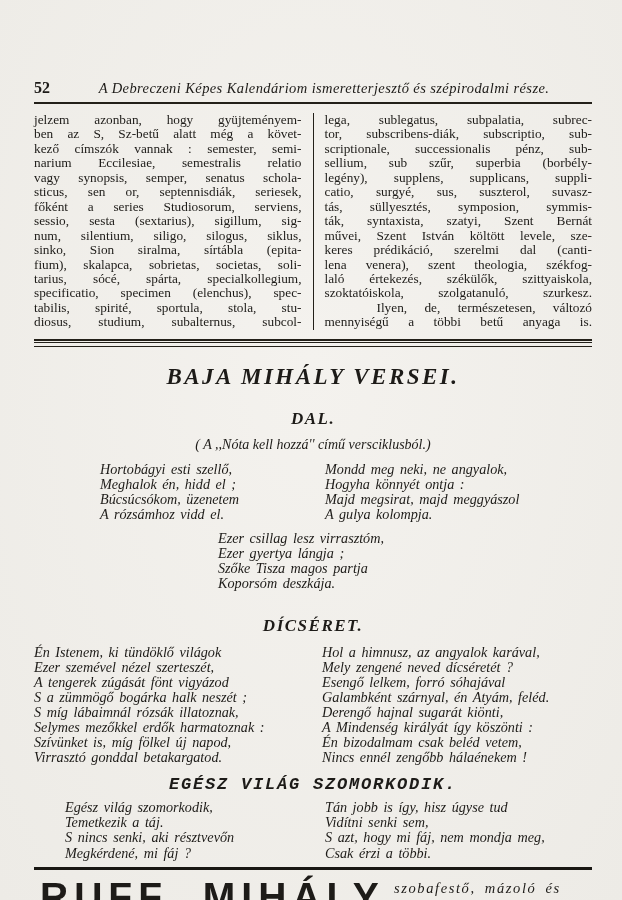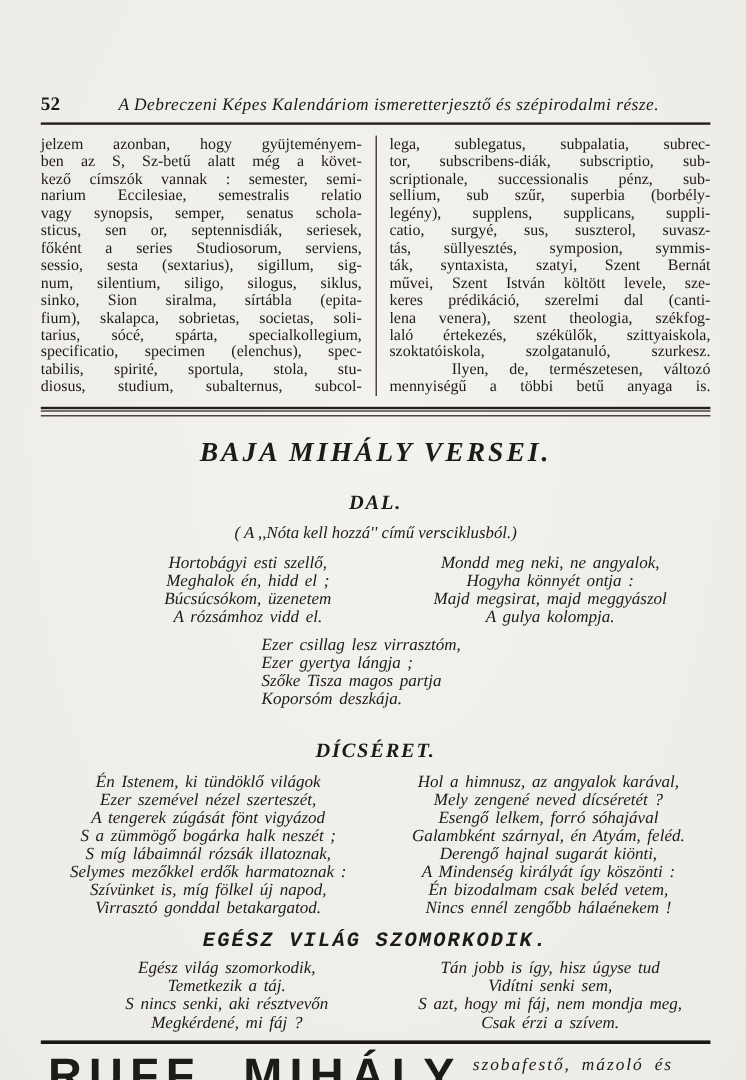--- a/index.html
+++ b/index.html
@@ -74,21 +74,21 @@
     font-style: italic; font-size: 14px;
   }
   .stanza {
     font-style: italic;
     font-size: 14.2px;
     line-height: 15.1px;
     white-space: pre-line;
     word-spacing: 2px;
   }
   .stanza-row { display: flex; }
-  .stanza-row .stanza { width: 50%; box-sizing: border-box; text-align: center; }
+  .stanza-row .stanza { width: 50%; box-sizing: border-box; }
   .dal-row { margin-top: 9px; }
   .dal-left { padding-left: 66px; }
   .dal-right { padding-left: 12px; }
   .dal-center { margin: 9px 0 0 184px; }
   .poem-title.dicseret { margin-top: 24px; }
   .dicseret-row { margin-top: 9px; }
   .dicseret-right { padding-left: 9px; }
   .poem-title.egesz { margin-top: 10px; letter-spacing: 1.8px; font-family: Liberation Mono, monospace; }
   .egesz-row { margin-top: 6px; }
   .egesz-left { padding-left: 31px; }
@@ -221,21 +221,21 @@
 
   <div class="poem-title egesz">EGÉSZ VILÁG SZOMORKODIK.</div>
   <div class="stanza-row egesz-row">
     <div class="stanza egesz-left">Egész világ szomorkodik,
 Temetkezik a táj.
 S nincs senki, aki résztvevőn
 Megkérdené, mi fáj ?</div>
     <div class="stanza egesz-right">Tán jobb is így, hisz úgyse tud
 Vidítni senki sem,
 S azt, hogy mi fáj, nem mondja meg,
-Csak érzi a szívem.</div>
+Csak érzi a többi.</div>
   </div>
 
   <div class="ad-rule"></div>
   <div class="ad">
     <div class="ad-left">
       <div class="ad-name">RUFF MIHÁLY</div>
       <div class="ad-address">DEBRECEN, VÖRÖSMARTY-UTCA 3. SZÁM.</div>
     </div>
     <div class="ad-right">
       <div class="ad-tagline">szobafestő, mázoló és

